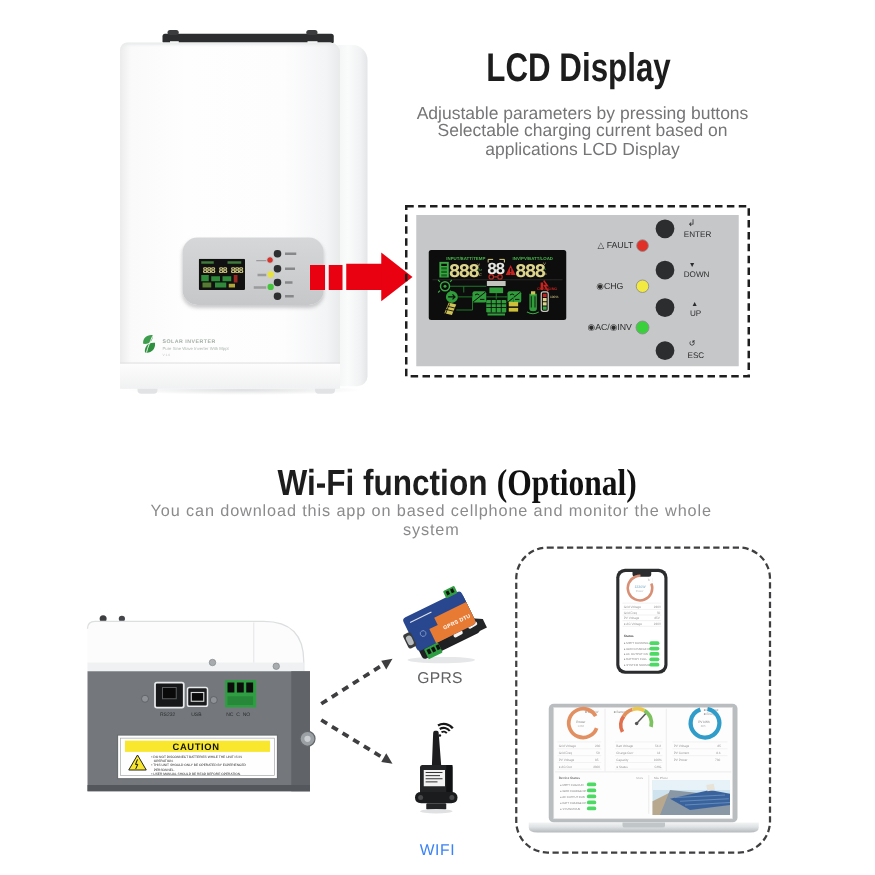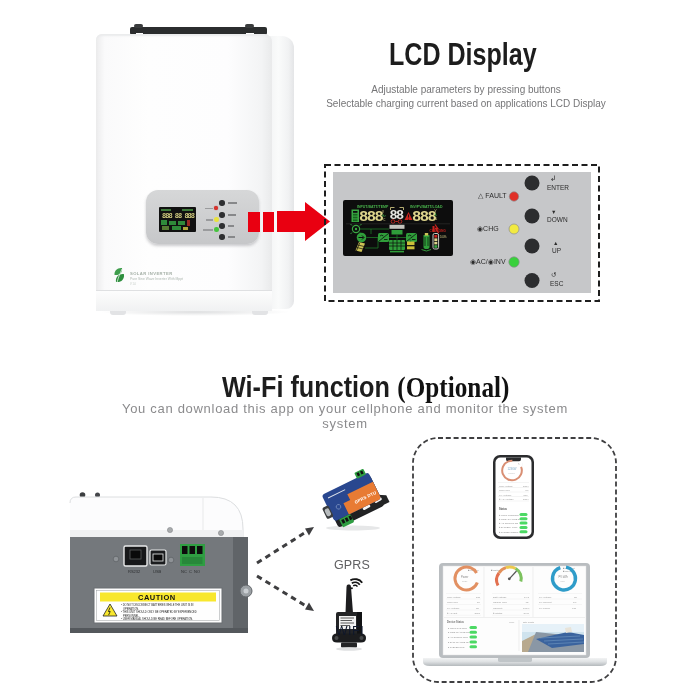--- a/index.html
+++ b/index.html
@@ -73,21 +73,21 @@
     <path d="M11 3 C9 8 7 12 6.2 16" stroke="#fff" stroke-width="0.7" fill="none"></path>
     <text x="19" y="8.5" font-size="4.2" fill="#a4afa6" font-weight="bold" letter-spacing="0.4">SOLAR INVERTER</text>
     <text x="19" y="14" font-size="3.4" fill="#aeb8b1">Pure Sine Wave Inverter With Mppt</text>
     <text x="19" y="18.5" font-size="2.6" fill="#c2cac4">V 1.0</text>
   </svg>
 </div>
 
 <div class="abs" style="left:389px;top:36px;width:160px;text-align:right;">
   <div style="font-size:32px;font-weight:bold;color:#1d1d1d;white-space:nowrap;transform:scaleX(0.783);transform-origin:0 0;letter-spacing:0px;">LCD Display</div>
 </div>
-<div class="abs" style="left:323px;top:82.5px;width:286px;text-align:center;font-size:10px;color:#757577;line-height:14.7px;">
+<div class="abs" style="left:323px;top:82.5px;width:286px;text-align:center;font-size:14px;color:#757577;line-height:14.7px;">
   Adjustable parameters by pressing buttons<br>
   Selectable charging current based on applications LCD Display
 </div>
 
 <svg class="abs" style="left:246px;top:200px;" width="88" height="44" viewBox="0 0 88 44">
   <rect x="2" y="12" width="12" height="20" fill="#e90011"></rect>
   <rect x="17" y="12" width="11" height="20" fill="#e90011"></rect>
   <rect x="31" y="11" width="29" height="21" fill="#e90011"></rect>
   <polygon points="59,2 59,41 84,21.5" fill="#e90011"></polygon>
 </svg>
@@ -207,21 +207,21 @@
     <text x="231" y="82.5" font-size="5.5">▲</text>
     <text x="230" y="90.5">UP</text>
     <text x="229" y="115" font-size="6.5">↺</text>
     <text x="228" y="124">ESC</text>
   </g>
 </svg>
 
 <div class="abs" style="left:222px;top:354px;white-space:nowrap;margin-top:16px;">
   <span style="display:inline-block;font-size:29px;font-weight:bold;color:#1d1d1d;transform:scaleX(0.87);transform-origin:0 50%;">Wi-Fi function</span><span style="display:inline-block;font-family:'Liberation Serif',serif;font-size:30px;font-weight:bold;color:#111;transform:scaleX(0.84) translateX(-21px);transform-origin:0 50%;">(Optional)</span>
 </div>
-<div class="abs" style="left:100px;top:401px;width:490px;text-align:center;font-size:13px;color:#8b8b8d;letter-spacing:0.7px;">You can download this app on your cellphone and monitor the system system</div>
+<div class="abs" style="left:100px;top:401px;width:490px;text-align:center;font-size:13px;color:#8b8b8d;letter-spacing:0.7px;">You can download this app on based cellphone and monitor the whole system</div>
 
 <svg class="abs" style="left:60px;top:480px;" width="200" height="162" viewBox="0 0 200 162">
 
   <circle cx="22.5" cy="15" r="2.8" fill="#3c3e40"></circle>
   <circle cx="37.5" cy="15" r="2.5" fill="#44464a"></circle>
 
   <path d="M10 57 L10 23 Q10 17 16 17 L151 17 Q183 17 183 49 L183 57 Z" fill="#fcfcfd"></path>
   <path d="M10 23 Q10 17 16 17 L151 17 Q183 17 183 49 L183 57" fill="none" stroke="#dcdee0" stroke-width="1"></path>
   <path d="M10 50 L183 50 L183 57 L10 57 Z" fill="#f0f1f2"></path>
   <path d="M143 18 L143 50" stroke="#e8e9ea" stroke-width="1"></path>
@@ -303,21 +303,21 @@
 
     <rect x="-31.5" y="-4" width="7" height="12.5" rx="2" fill="#3a3c3e"></rect>
     <rect x="-30.3" y="-1.7" width="4.7" height="8" rx="2.2" fill="#b8bcbe"></rect>
 
     <rect x="-21" y="13.5" width="12.5" height="9" rx="1" fill="#2f9e42"></rect>
     <rect x="-19.4" y="15.1" width="2.7" height="4" fill="#111"></rect>
     <rect x="-15.4" y="15.1" width="2.7" height="4" fill="#111"></rect>
     <rect x="-11.4" y="15.1" width="2.7" height="4" fill="#111"></rect>
   </g>
 </svg>
-<div class="abs" style="left:312px;top:535px;width:80px;text-align:center;font-size:12.5px;color:#606062;letter-spacing:0.2px;margin-top:23px;">GPRS</div>
+<div class="abs" style="left:312px;top:535px;width:80px;text-align:center;font-size:12.5px;color:#606062;letter-spacing:0.2px;">GPRS</div>
 
 <svg class="abs" style="left:324px;top:568px;" width="56" height="84" viewBox="0 0 56 84">
 
   <g stroke="#161616" fill="none">
     <path d="M29.2 17.8 A3 3 0 0 1 33.4 18.6" stroke-width="1.5"></path>
     <path d="M27.8 15.2 A6 6 0 0 1 35.8 16.8" stroke-width="1.7"></path>
     <path d="M26.4 12.4 A9 9 0 0 1 38.2 14.7" stroke-width="1.9"></path>
   </g>
   <circle cx="27.9" cy="20.3" r="1" fill="#161616"></circle>
 
@@ -332,21 +332,21 @@
     <line x1="16.5" y1="55" x2="30" y2="55"></line>
     <line x1="16.5" y1="57.5" x2="26" y2="57.5"></line>
   </g>
 
   <path d="M8 70 Q8 65.5 13 65.5 L37 65.5 Q42 65.5 42 70 Q42 74.5 37 74.5 L13 74.5 Q8 74.5 8 70 Z" fill="#1b1c1e"></path>
   <circle cx="12.5" cy="70" r="2" fill="#46484a"></circle>
   <circle cx="37.5" cy="70" r="2" fill="#46484a"></circle>
   <rect x="17" y="74.5" width="16" height="5" rx="1" fill="#232426"></rect>
   <ellipse cx="25" cy="81" rx="13" ry="1.8" fill="#e0e1e2"></ellipse>
 </svg>
-<div class="abs" style="left:310px;top:624px;width:80px;text-align:center;font-size:12.5px;color:#0f172a;letter-spacing:0.5px;">WIFI</div>
+<div class="abs" style="left:310px;top:673px;width:80px;text-align:center;font-size:12.5px;color:#3b82f6;letter-spacing:0.5px;">WIFI</div>
 
 <svg class="abs" style="left:410px;top:436px;" width="210" height="250" viewBox="0 0 210 250">
   <rect x="3" y="2" width="203" height="244" rx="25" fill="none" stroke="#3f3f41" stroke-width="1.8" stroke-dasharray="5 2.8"></rect>
 
   <g transform="translate(83,19)">
     <rect x="0" y="0" width="41" height="84" rx="7" fill="#2b2c2e"></rect>
     <rect x="2.5" y="2.5" width="36" height="79" rx="5" fill="#ffffff"></rect>
     <path d="M13 2.5 h15 v2 q0 1.8 -1.8 1.8 h-11.4 q-1.8 0 -1.8 -1.8 Z" fill="#2b2c2e"></path>
 
     <text x="25" y="9.5" font-size="2.6" fill="#aaa">↻ ⋮</text>

